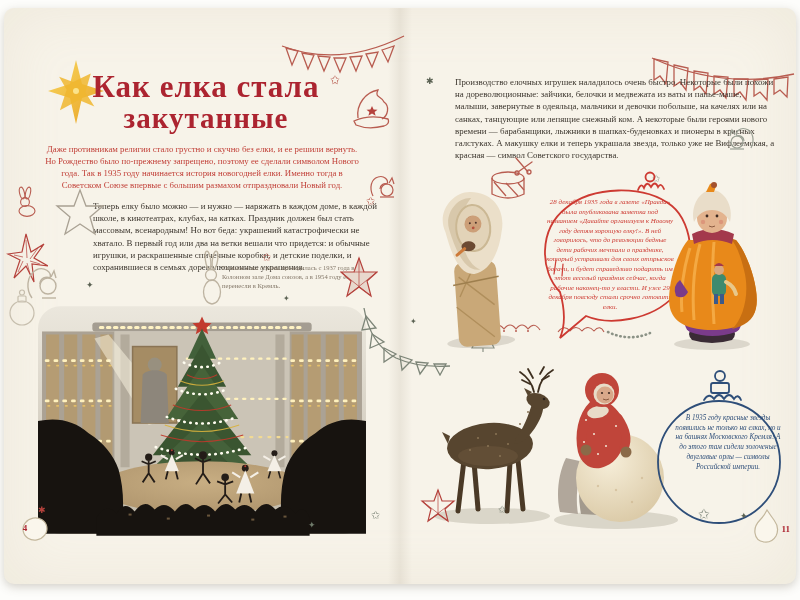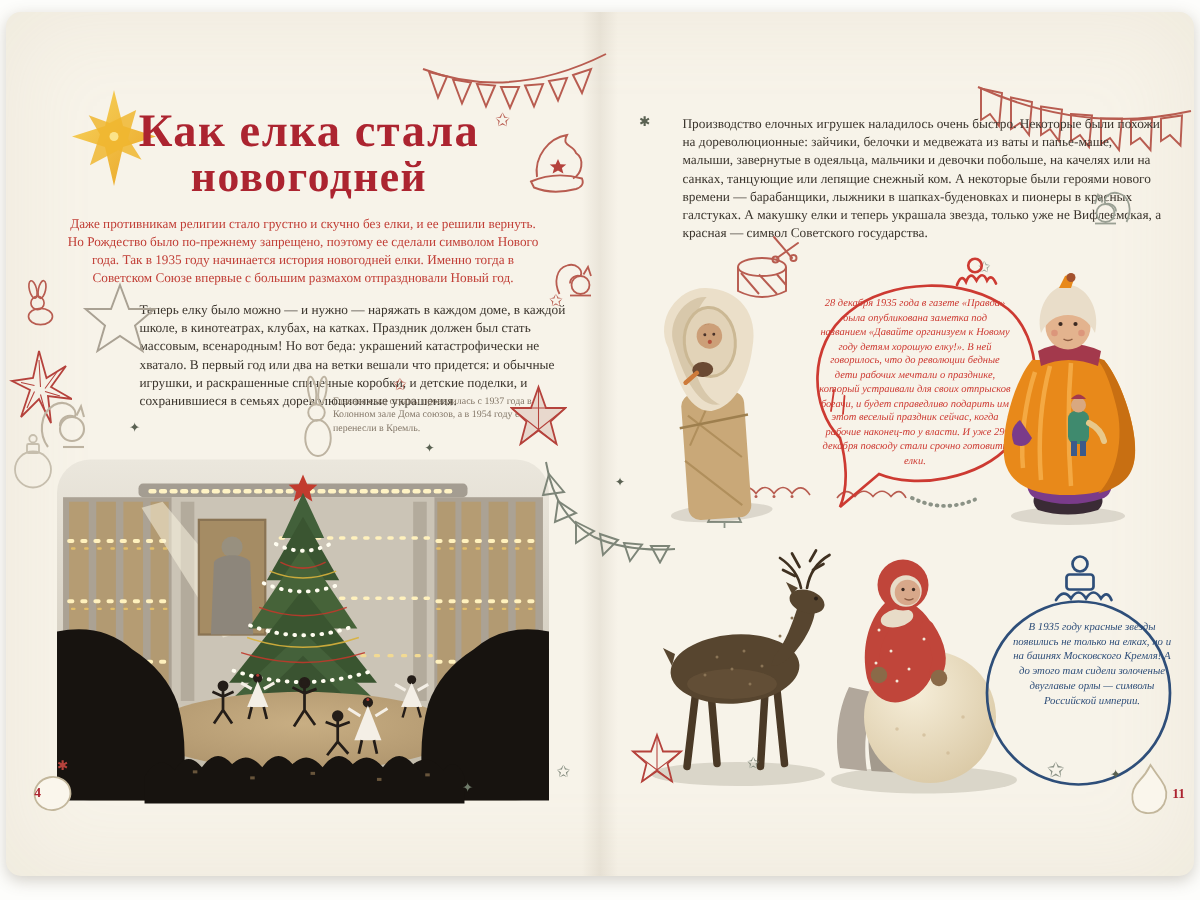--- a/index.html
+++ b/index.html
@@ -35,21 +35,21 @@
           <stop offset="1" stop-color="#e9a426"></stop>
         </linearGradient>
       </defs>
     <path d="M32 2 L38 26 L60 33 L38 40 L32 66 L26 40 L4 33 L26 26 Z" fill="url(#gold)"></path>
     <path d="M32 10 L40 28 L56 33 L40 38 L32 58 L24 38 L10 33 L24 28 Z" fill="#f0b62f" opacity=".85" transform="rotate(40 32 33)"></path>
     <circle cx="32" cy="33" r="3" fill="#fbe38a"></circle>
   </svg>
 
   <div class="abs title" style="left:70px;top:70px;width:272px">
     <div class="t1">Как елка стала</div>
-    <div class="t2">новогодней</div>
+    <div class="t2">закутанные</div>
   </div>
 
   <div class="abs intro" style="left:44px;top:143px;width:316px">Даже противникам религии стало грустно и скучно без елки, и ее решили вернуть. Но Рождество было по-прежнему запрещено, поэтому ее сделали символом Нового года. Так в 1935 году начинается история новогодней елки. Именно тогда в Советском Союзе впервые с большим размахом отпраздновали Новый год.</div>
 
   <div class="abs bodytxt" style="left:93px;top:200px;width:290px">Теперь елку было можно — и нужно — наряжать в каждом доме, в каждой школе, в кинотеатрах, клубах, на катках. Праздник должен был стать массовым, всенародным! Но вот беда: украшений катастрофически не хватало. В первый год или два на ветки вешали что придется: и обычные игрушки, и раскрашенные спичечные коробки, и детские поделки, и сохранившиеся в семьях дореволюционные украшения.</div>
 
   <div class="abs caption" style="left:222px;top:263px;width:148px">Главная елка страны проводилась с 1937 года в Колонном зале Дома союзов, а в 1954 году ее перенесли в Кремль.</div>
 
   <svg class="abs" style="left:54px;top:188px" width="52" height="50" viewBox="0 0 52 50">
     <path d="M26 2 L32 18 L49 18 L36 29 L41 46 L26 36 L11 46 L16 29 L3 18 L20 18 Z" fill="none" stroke="#a9a193" stroke-width="1.3"></path>

